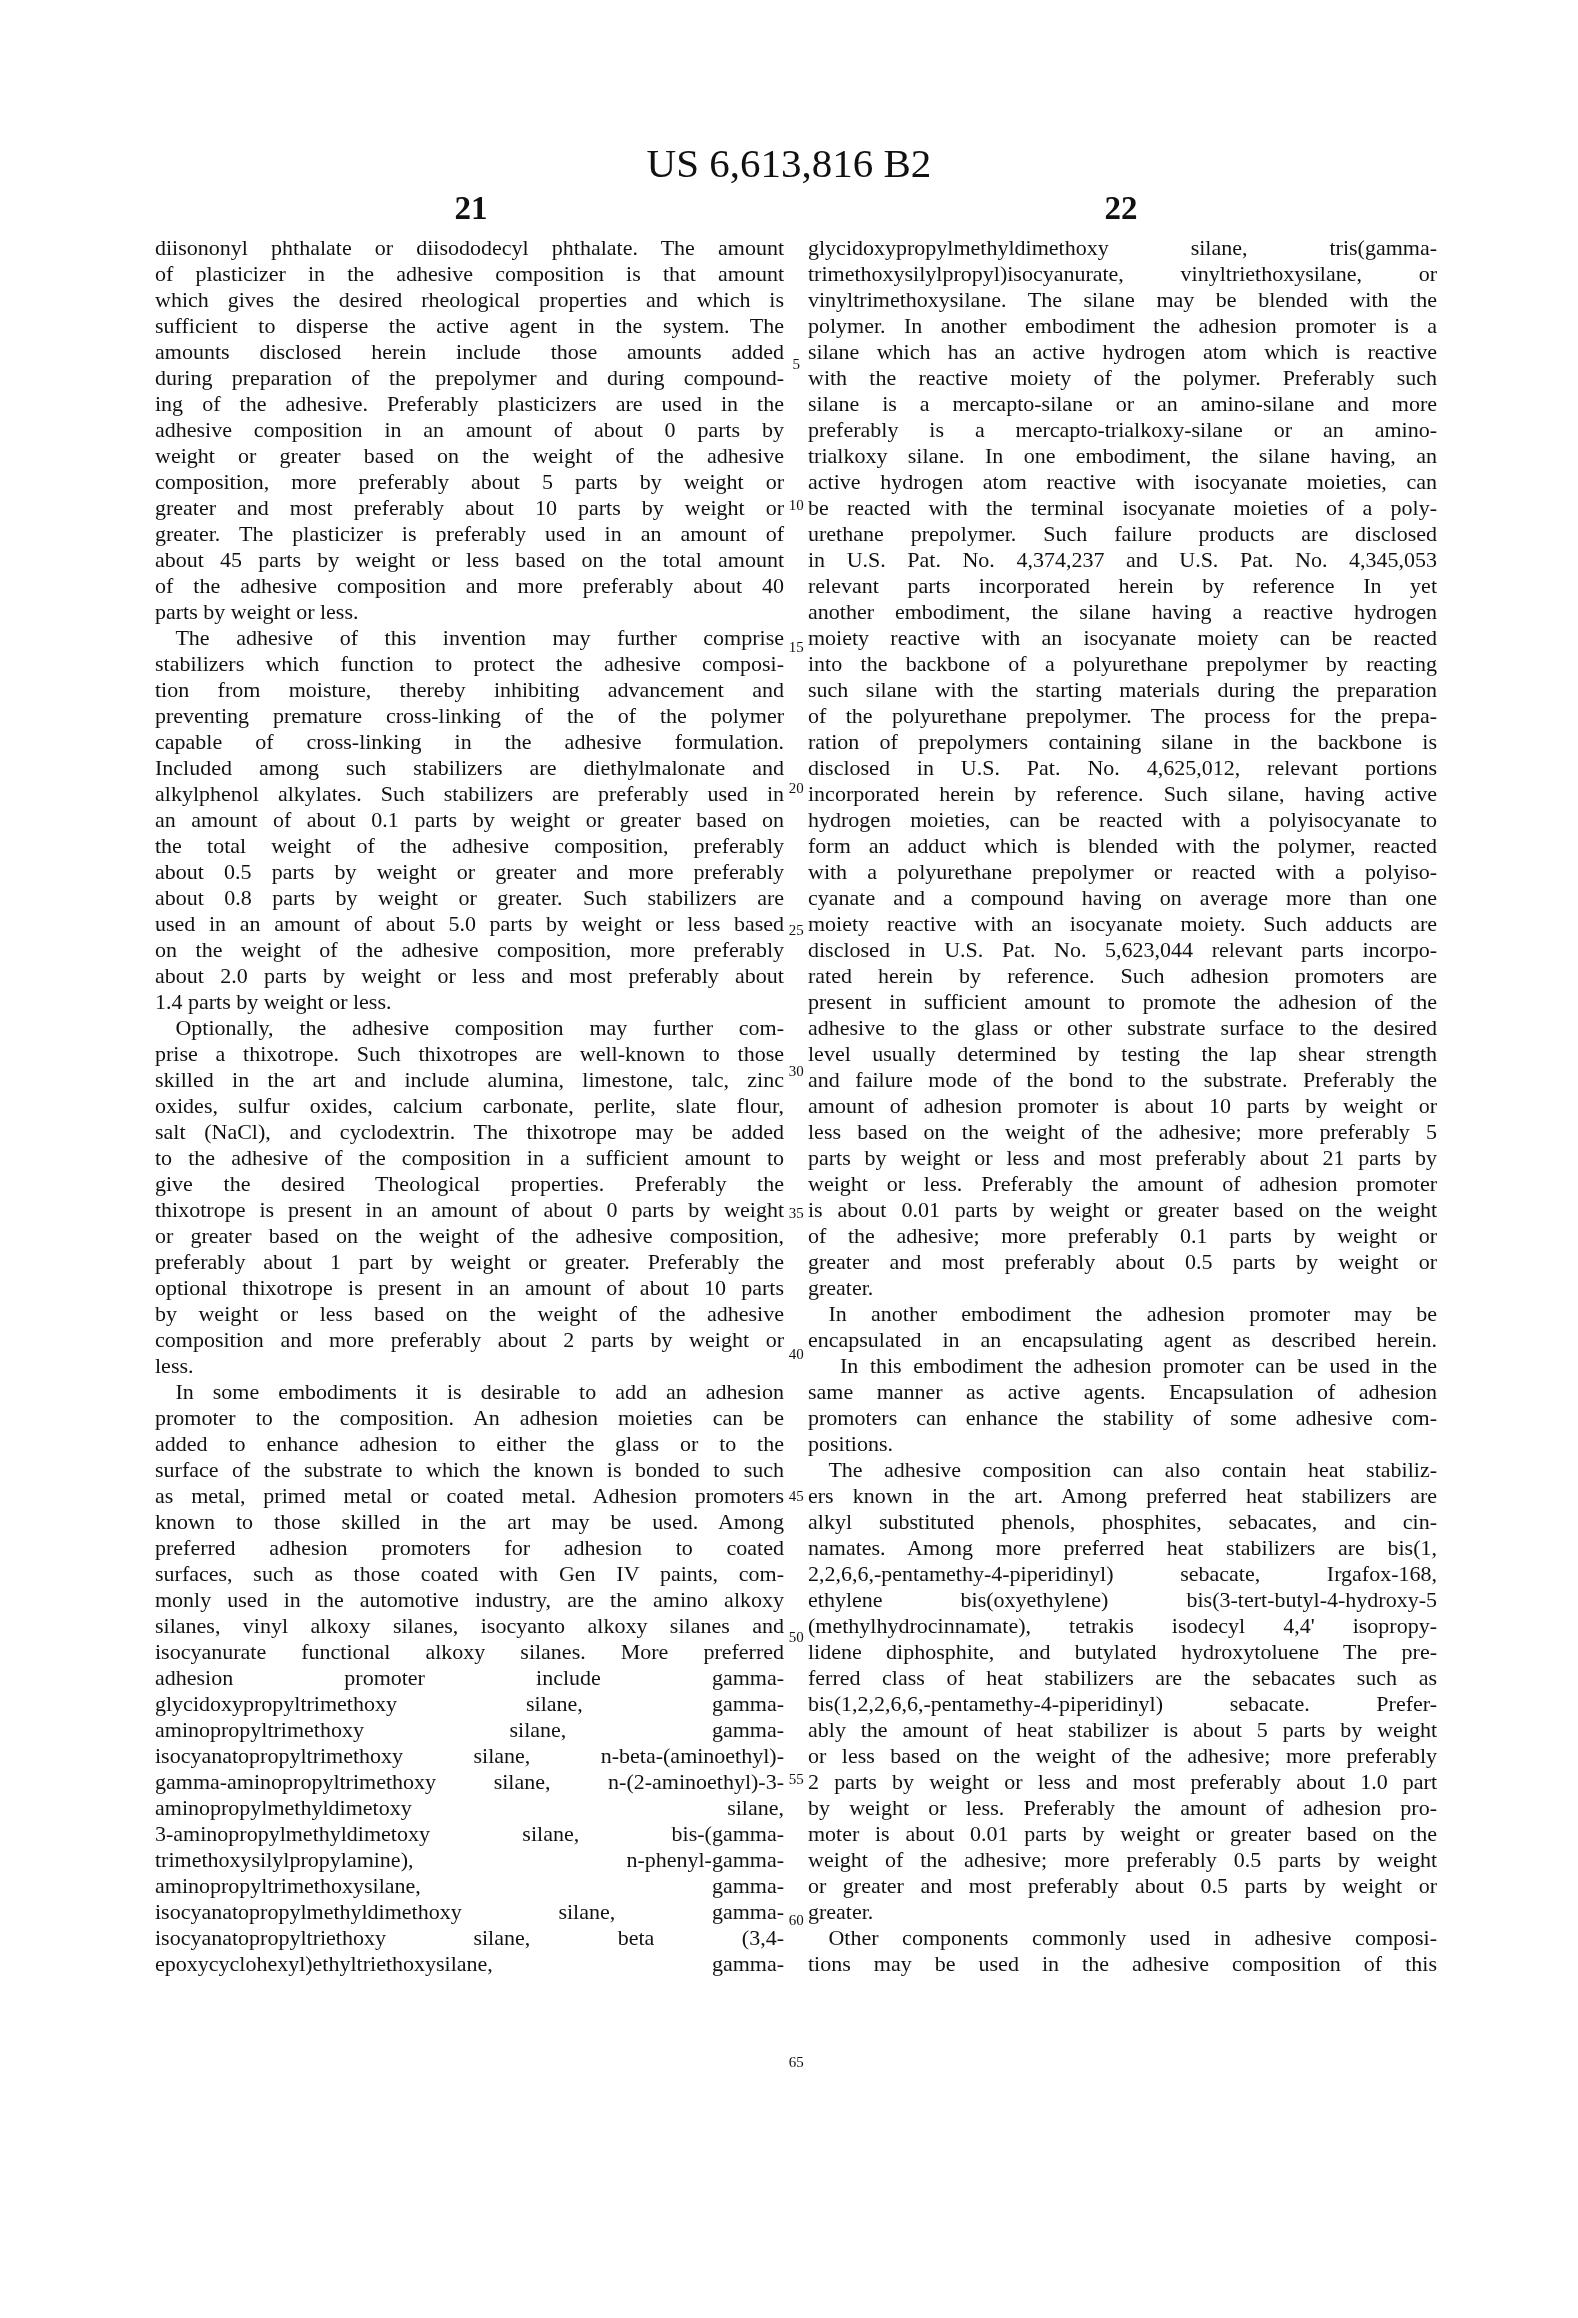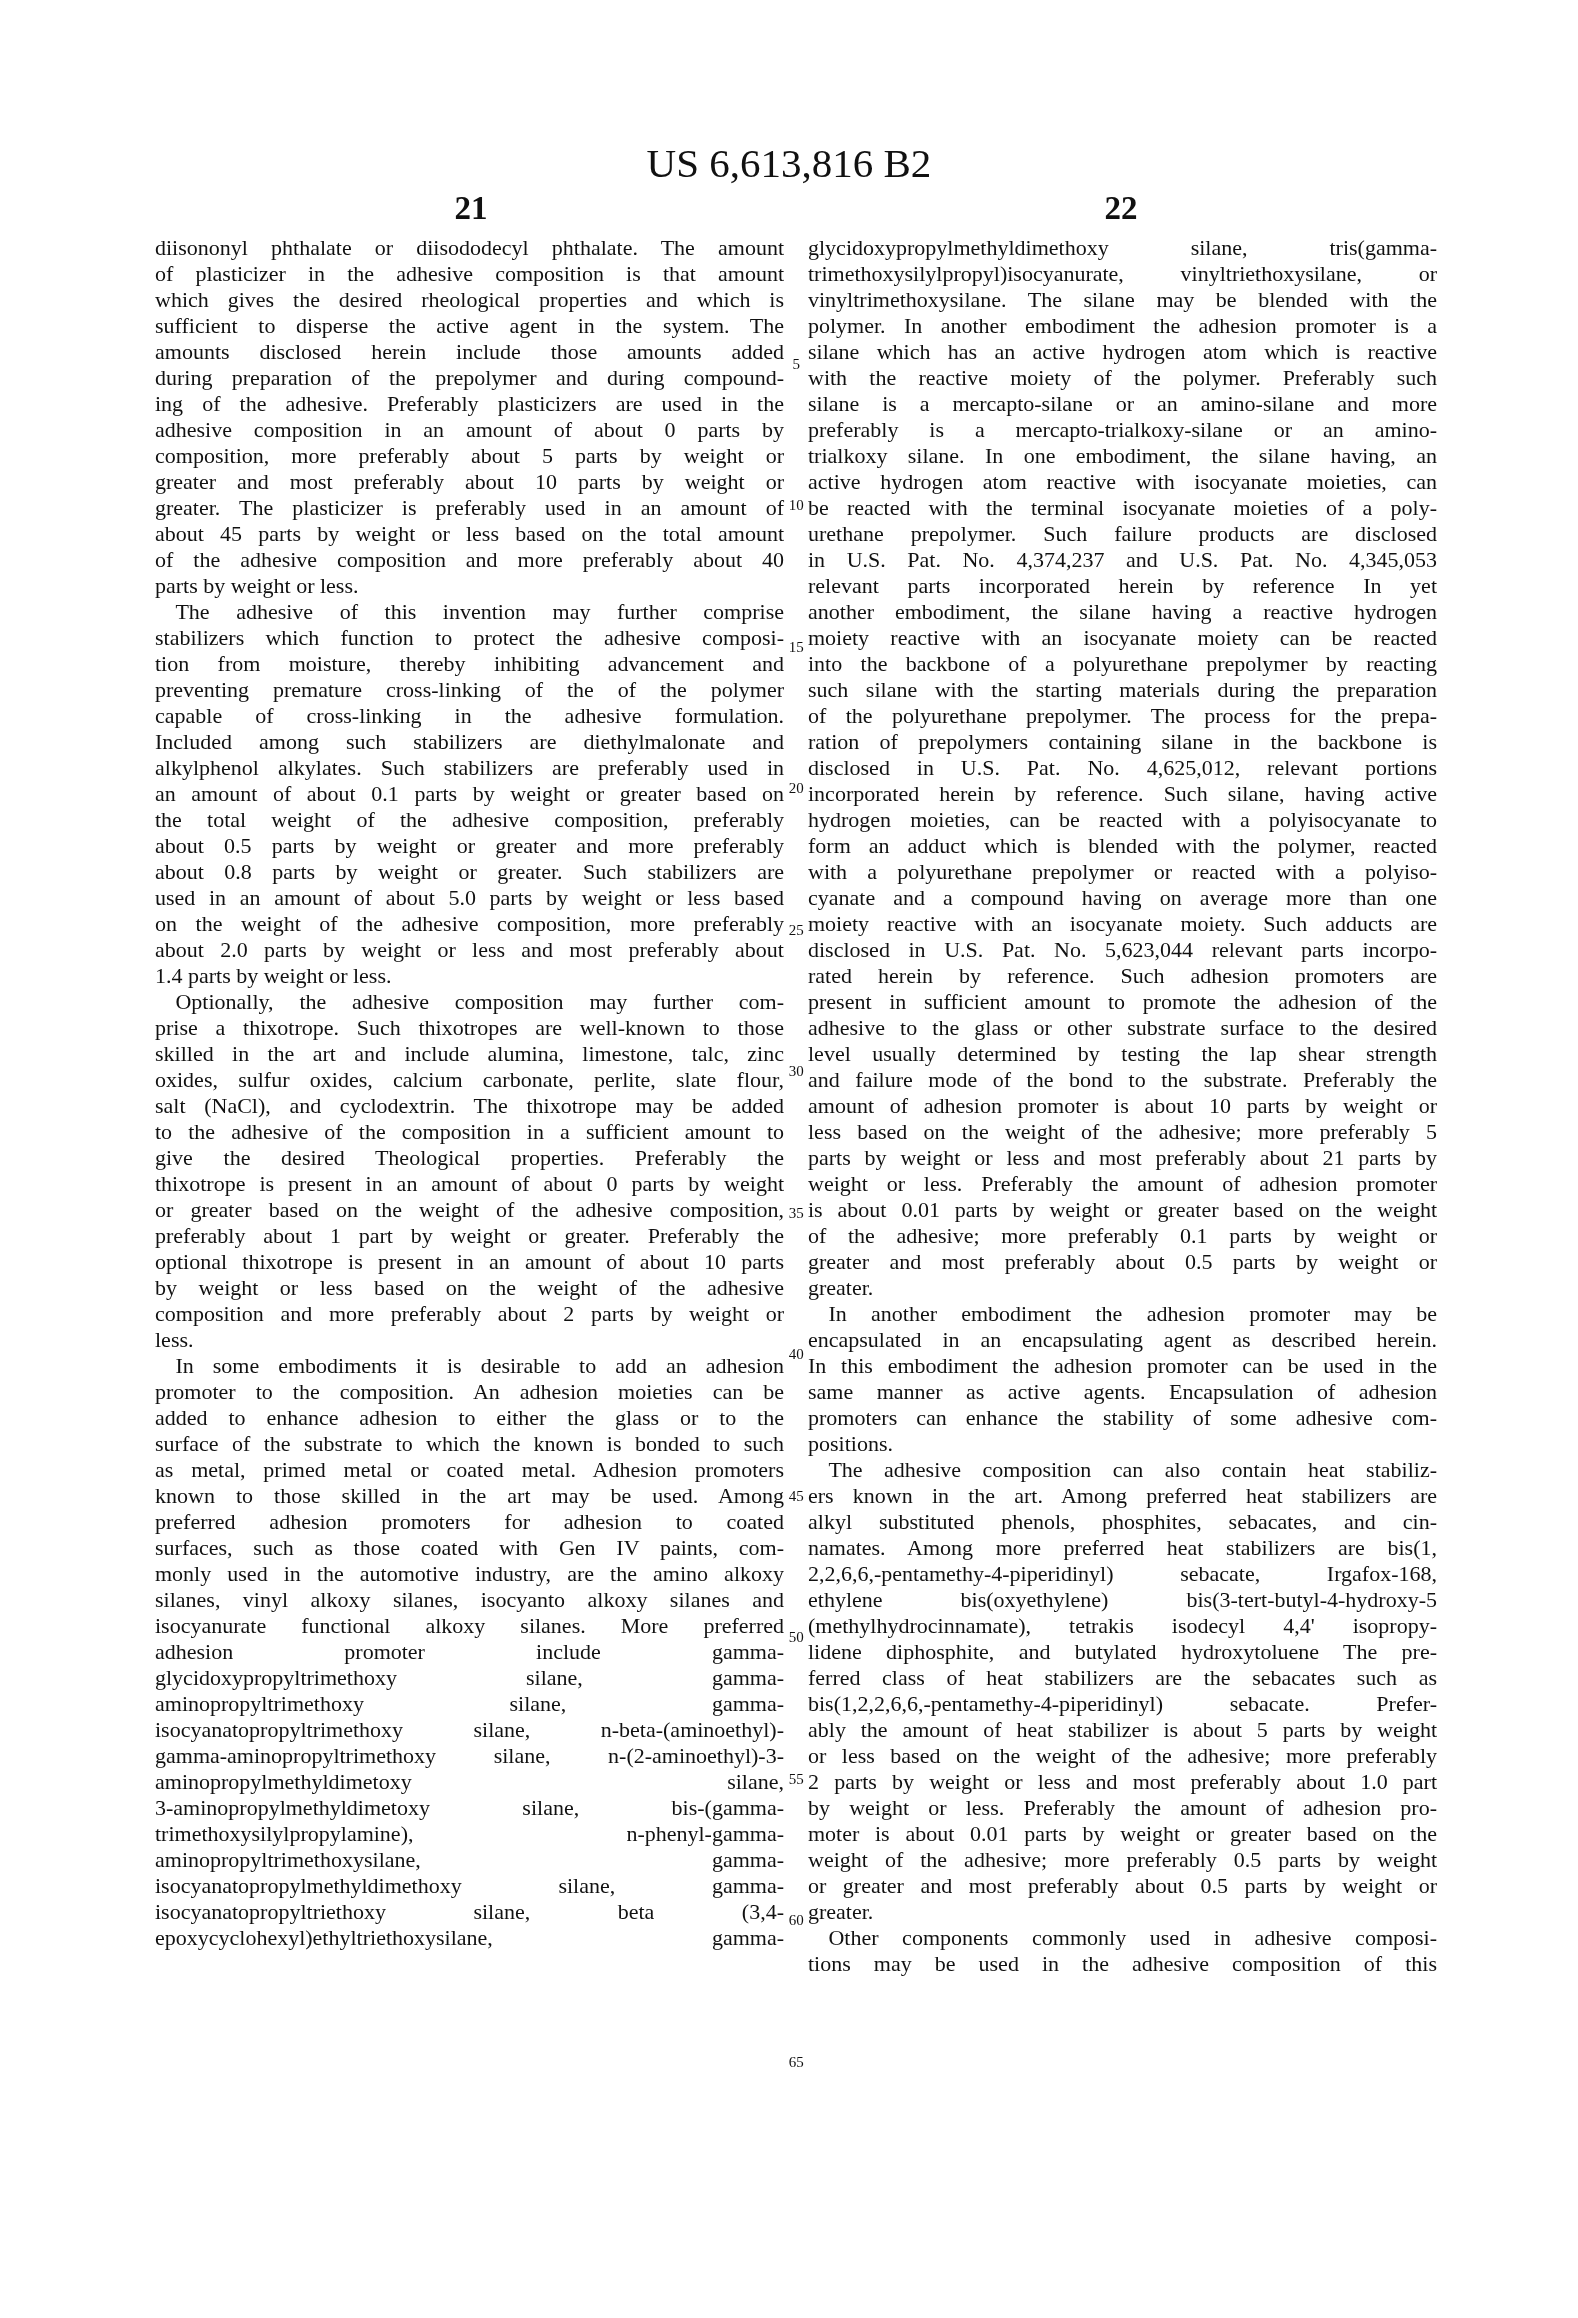--- a/index.html
+++ b/index.html
@@ -32,20 +32,21 @@
 
   <div class="column left" id="col-left">
       <div class="line" style="white-space: normal;">diisononyl phthalate or diisododecyl phthalate. The amount</div>
       <div class="line" style="white-space: normal;">of plasticizer in the adhesive composition is that amount</div>
       <div class="line" style="white-space: normal;">which gives the desired rheological properties and which is</div>
       <div class="line" style="white-space: normal;">sufficient to disperse the active agent in the system. The</div>
       <div class="line" style="white-space: normal;">amounts disclosed herein include those amounts added</div>
       <div class="line" style="white-space: normal;">during preparation of the prepolymer and during compound-</div>
       <div class="line" style="white-space: normal;">ing of the adhesive. Preferably plasticizers are used in the</div>
       <div class="line" style="white-space: normal;">adhesive composition in an amount of about 0 parts by</div>
+      <div class="line" style="white-space: normal;">weight or greater based on the weight of the adhesive</div>
       <div class="line" style="white-space: normal;">composition, more preferably about 5 parts by weight or</div>
       <div class="line" style="white-space: normal;">greater and most preferably about 10 parts by weight or</div>
       <div class="line" style="white-space: normal;">greater. The plasticizer is preferably used in an amount of</div>
       <div class="line" style="white-space: normal;">about 45 parts by weight or less based on the total amount</div>
       <div class="line" style="white-space: normal;">of the adhesive composition and more preferably about 40</div>
       <div class="line last">parts by weight or less.</div>
       <div class="line indent" style="white-space: normal;">The adhesive of this invention may further comprise</div>
       <div class="line" style="white-space: normal;">stabilizers which function to protect the adhesive composi-</div>
       <div class="line" style="white-space: normal;">tion from moisture, thereby inhibiting advancement and</div>
       <div class="line" style="white-space: normal;">preventing premature cross-linking of the of the polymer</div>
@@ -150,21 +151,21 @@
       <div class="line" style="white-space: normal;">amount of adhesion promoter is about 10 parts by weight or</div>
       <div class="line" style="white-space: normal;">less based on the weight of the adhesive; more preferably 5</div>
       <div class="line" style="white-space: normal;">parts by weight or less and most preferably about 21 parts by</div>
       <div class="line" style="white-space: normal;">weight or less. Preferably the amount of adhesion promoter</div>
       <div class="line" style="white-space: normal;">is about 0.01 parts by weight or greater based on the weight</div>
       <div class="line" style="white-space: normal;">of the adhesive; more preferably 0.1 parts by weight or</div>
       <div class="line" style="white-space: normal;">greater and most preferably about 0.5 parts by weight or</div>
       <div class="line last">greater.</div>
       <div class="line indent" style="white-space: normal;">In another embodiment the adhesion promoter may be</div>
       <div class="line" style="white-space: normal;">encapsulated in an encapsulating agent as described herein.</div>
-      <div class="line" style="white-space: normal;">In this embodiment the adhesion promoter can be used in the</div>
+      <div class="line" style="white-space: normal; margin-left: 32px;">In this embodiment the adhesion promoter can be used in the</div>
       <div class="line" style="white-space: normal;">same manner as active agents. Encapsulation of adhesion</div>
       <div class="line" style="white-space: normal;">promoters can enhance the stability of some adhesive com-</div>
       <div class="line last">positions.</div>
       <div class="line indent" style="white-space: normal;">The adhesive composition can also contain heat stabiliz-</div>
       <div class="line" style="white-space: normal;">ers known in the art. Among preferred heat stabilizers are</div>
       <div class="line" style="white-space: normal;">alkyl substituted phenols, phosphites, sebacates, and cin-</div>
       <div class="line" style="white-space: normal;">namates. Among more preferred heat stabilizers are bis(1,</div>
       <div class="line" style="white-space: normal;">2,2,6,6,-pentamethy-4-piperidinyl) sebacate, Irgafox-168,</div>
       <div class="line" style="white-space: normal;">ethylene bis(oxyethylene) bis(3-tert-butyl-4-hydroxy-5</div>
       <div class="line" style="white-space: normal;">(methylhydrocinnamate), tetrakis isodecyl 4,4' isopropy-</div>

